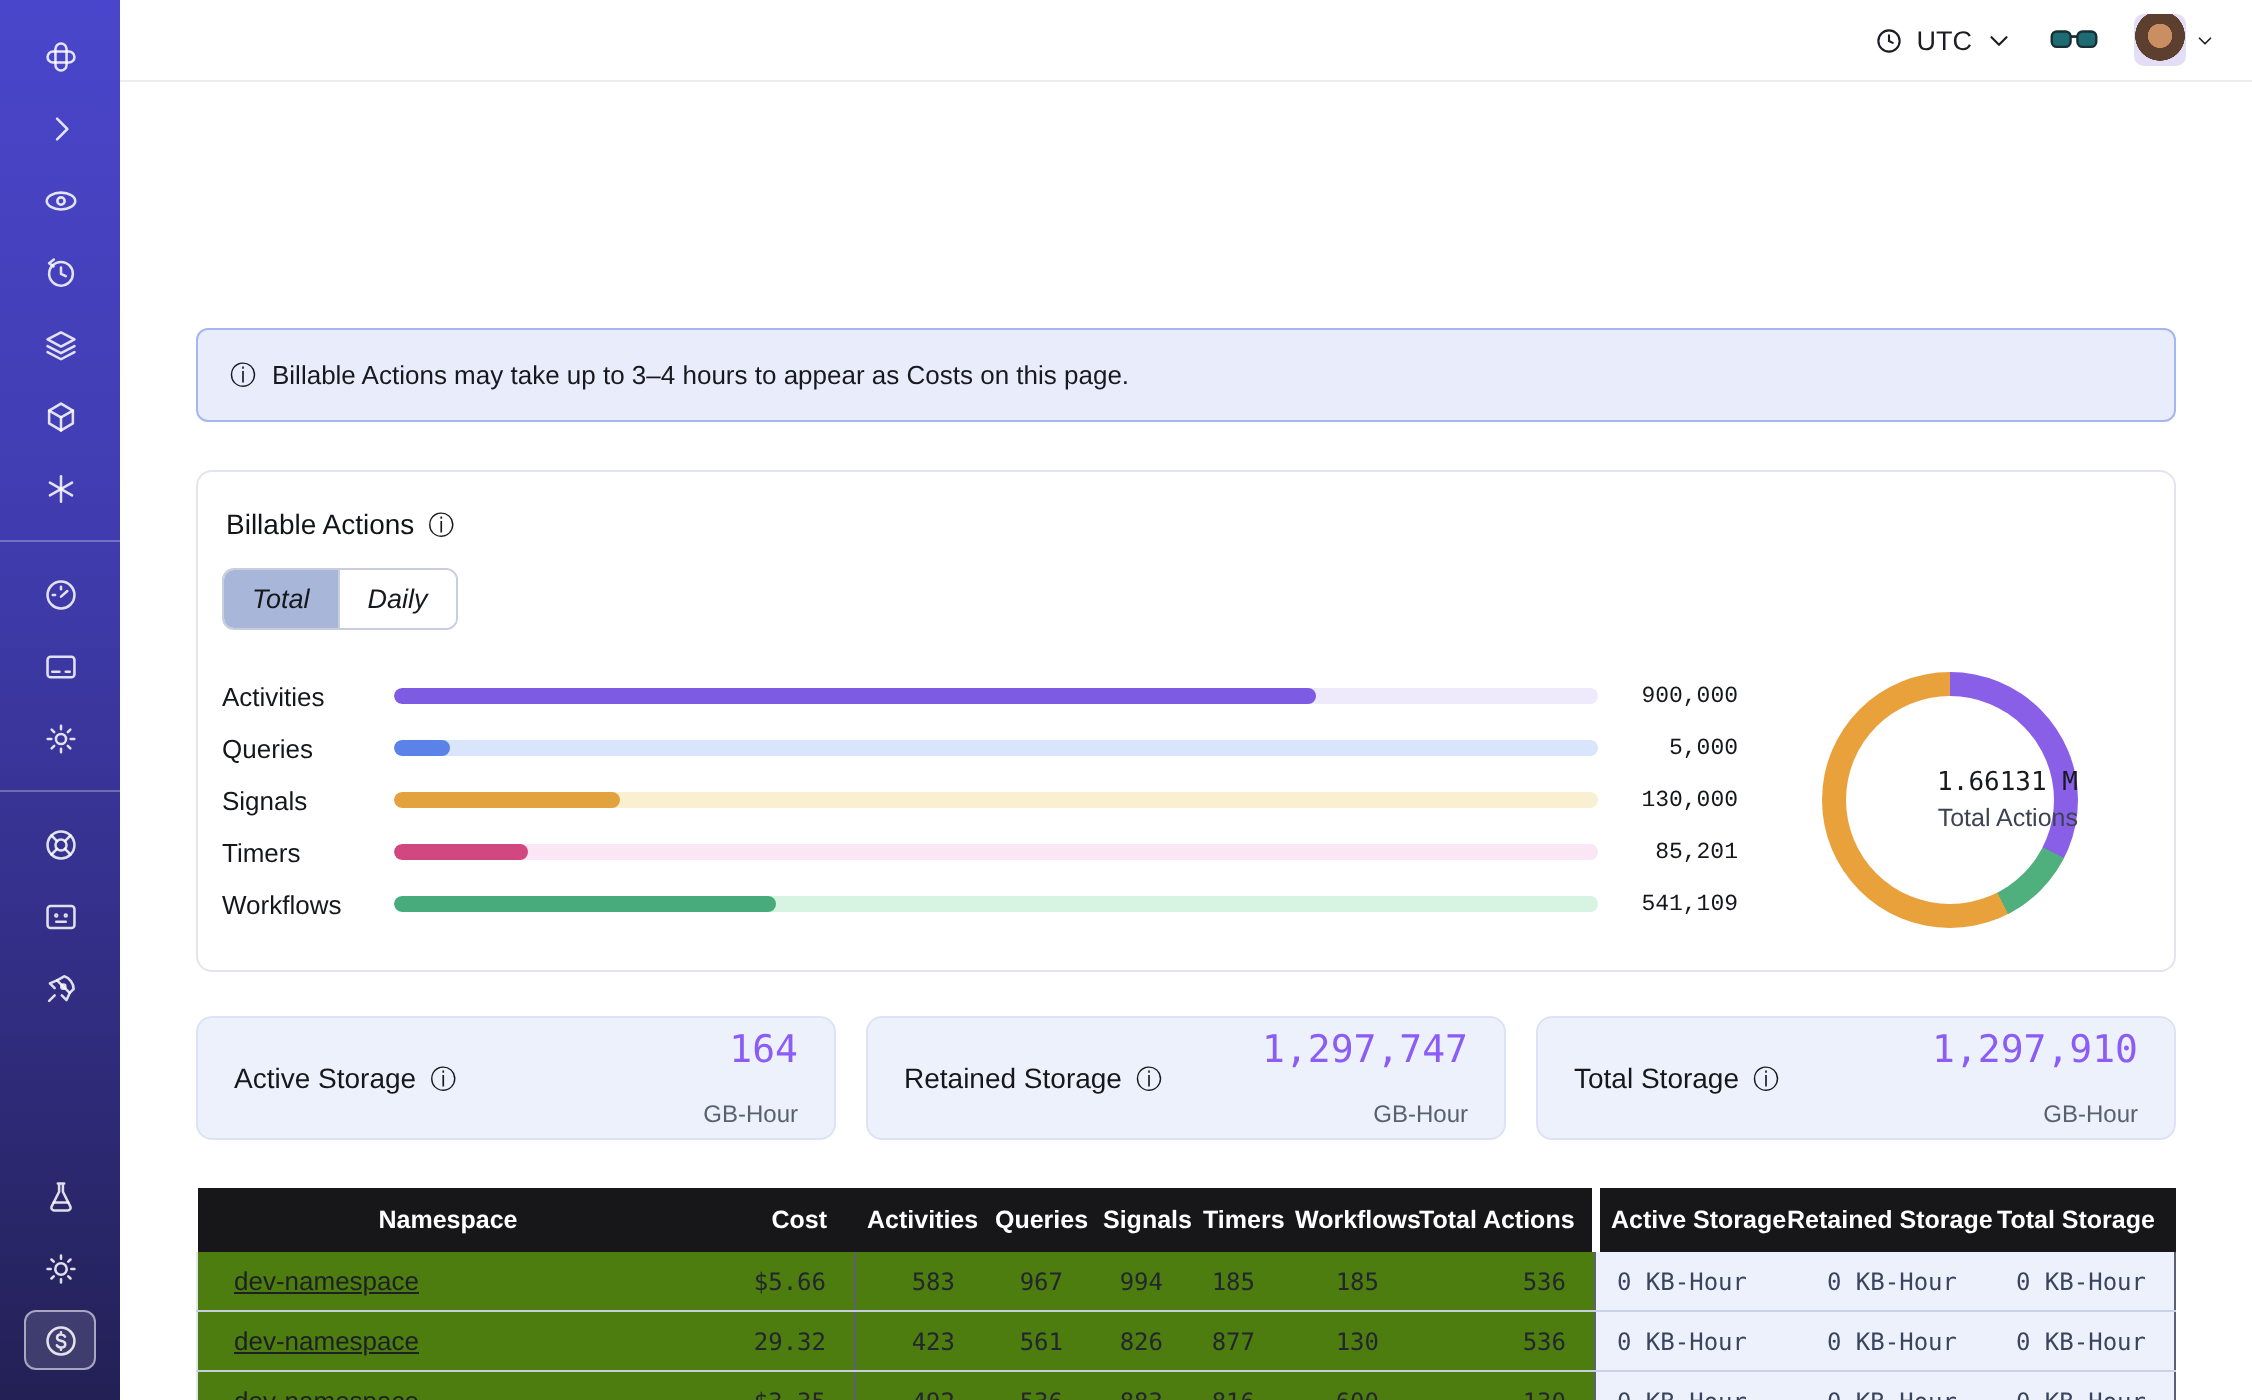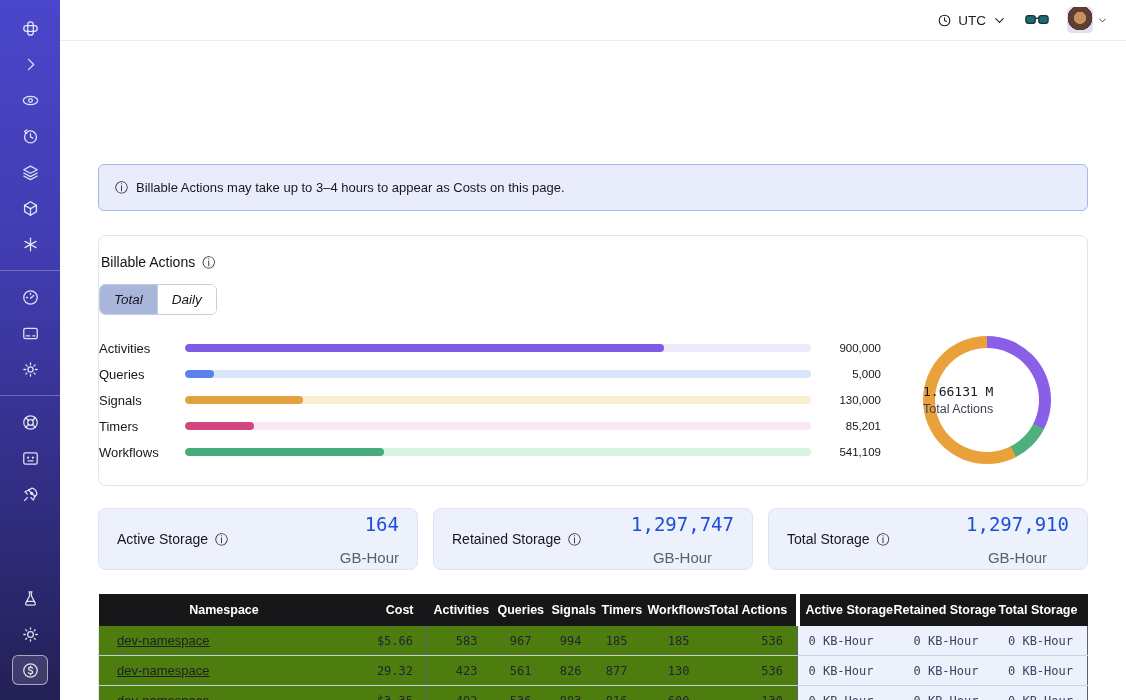--- a/index.html
+++ b/index.html
@@ -40,51 +40,51 @@
   .subtitle { font-size:11.5px; color:#33363e; margin-top:8px; }
   .periodbtn { display:flex; align-items:center; gap:9px; border:1px solid #c7cbd7; border-radius:8px;
     background:#fff; padding:8px 14px; font-size:14px; font-weight:500; color:#16181d; cursor:pointer; }
   .periodbtn svg { width:15px; height:16px; stroke:#16181d; fill:none; stroke-width:1.6; stroke-linecap:round; }
 
   .banner { margin-top:31px; background:#e9edfb; border:1px solid #a6b7ef; border-radius:6px;
     padding:15px 16px; font-size:13px; color:#17191f; display:flex; align-items:center; gap:8px; }
   .info-i { font-style:normal; font-size:13px; line-height:1; color:#17191f; }
 
   
-  .card { margin-top:24px; border:1px solid #e2e4ee; border-radius:8px; background:#fff; padding:18px 0 20px; }
+  .card { margin-top:24px; border:1px solid #e2e4ee; border-radius:8px; background:#fff; padding:18px 12px 20px; }
   .cardtitle { font-size:14px; font-weight:500; color:#121419; display:flex; align-items:center; gap:7px; padding-left:2px; }
   .tabs { display:inline-flex; margin-top:14px; border:1px solid #c9cede; border-radius:6px; overflow:hidden;font-style:italic; }
   .tab { padding:7px 14px; font-size:13.5px; color:#16181d; background:#fff; cursor:pointer; }
   .tab.selected { background:#a8b7d9; }
   .tab + .tab { border-left:1px solid #c9cede;text-align:right; }
 
   .chartwrap { display:flex; margin-top:20px; }
   .bars { flex:1; min-width:0; padding-right:6px; }
   .bar-row { display:grid; grid-template-columns:72px 1fr 56px; align-items:center; height:26px; column-gap:14px; }
   .bar-label { font-size:13px; color:#15171c; }
   .bar-track { height:8px; border-radius:4px; position:relative; overflow:hidden; }
   .bar-fill { position:absolute; left:0; top:0; bottom:0; border-radius:4px; }
-  .bar-value { font-family:Liberation Sans, sans-serif; font-size:11.5px; color:#15171c; text-align:right; }
+  .bar-value { font-family:Liberation Mono, monospace; font-size:11.5px; color:#15171c; text-align:right; }
 
   .donutcol { width:200px; flex:0 0 200px; display:flex; align-items:center; justify-content:center; }
   .donut { width:128px; height:128px; border-radius:50%; position:relative; }
   .donut::after { content:""; position:absolute; inset:12px; background:#fff; border-radius:50%; }
-  .donut-center { position:absolute; inset:0; display:flex; flex-direction:column; align-items:flex-start;
+  .donut-center { position:absolute; inset:0; display:flex; flex-direction:column; align-items:flex-end;
     justify-content:center; z-index:2; gap:3px; }
   .donut-value { font-family:"DejaVu Sans Mono", monospace; font-size:13px; color:#17191f; }
   .donut-label { font-size:12.5px; color:#3d4352; }
 
   
   .storagerow { display:flex; gap:15px; margin-top:22px; }
   .scard { flex:1; background:#edf1fb; border:1px solid #dde3f5; border-radius:8px;
     padding:12px 18px; display:flex; align-items:center; justify-content:space-between; height:62px; }
   .scard .lbl { font-size:14px; color:#15171c; display:flex; align-items:center; gap:7px; }
   .scard .val { text-align:right; }
-  .scard .num { font-family:"DejaVu Sans Mono", monospace; font-size:19px; color:#1d4ed8; }
-  .scard .unit { font-size:15px; color:#596070; margin-top:14px;text-align:center; }
+  .scard .num { font-family:"DejaVu Sans Mono", monospace; font-size:19px; color:#8b5cf6; }
+  .scard .unit { font-size:12px; color:#596070; margin-top:14px; }
 
   
   .tablewrap { margin-top:24px; }
   table { width:100%; border-collapse:collapse; table-layout:fixed; }
   thead th { background:#17171a; color:#fff; font-size:12.5px; font-weight:600; text-align:right;
     padding:9px 14px 9px 6px; white-space:nowrap; }
   thead th.c-ns { text-align:center; padding-left:18px; }
   thead th.hdr-gap { border-left:4px solid #fff; }
   tbody td { font-family:"DejaVu Sans Mono", monospace; font-size:12px; color:#23262e; text-align:right;
     padding:7px 14px 7px 4px; border-bottom:1px solid #c7cede; white-space:nowrap; background:#4d7c0f; }

